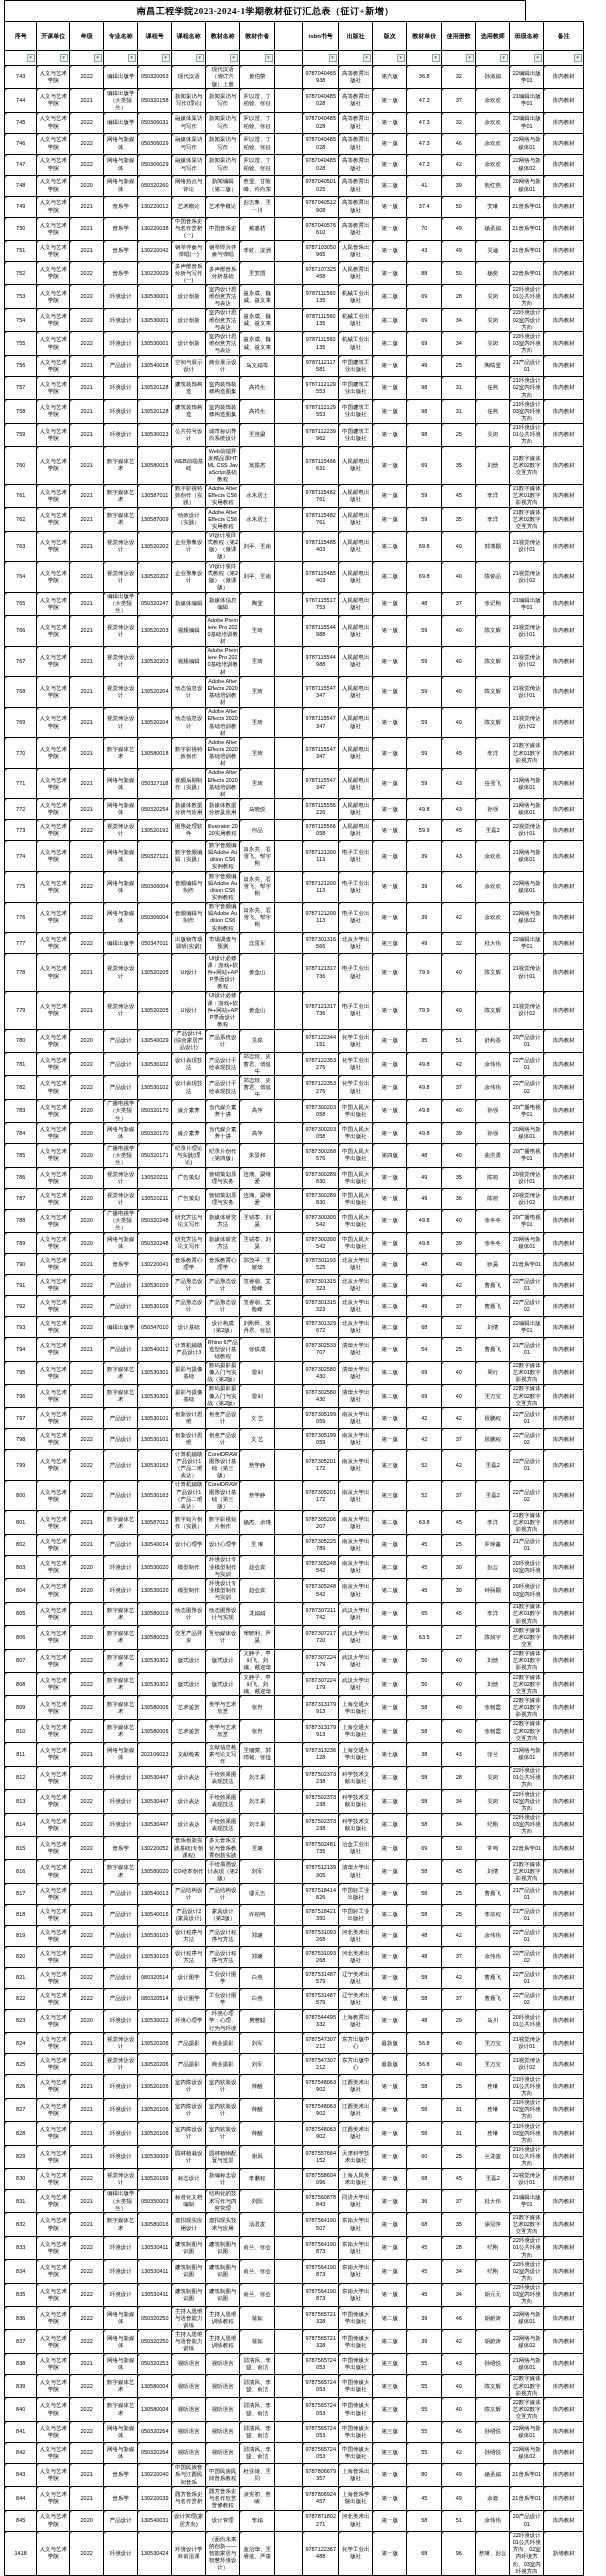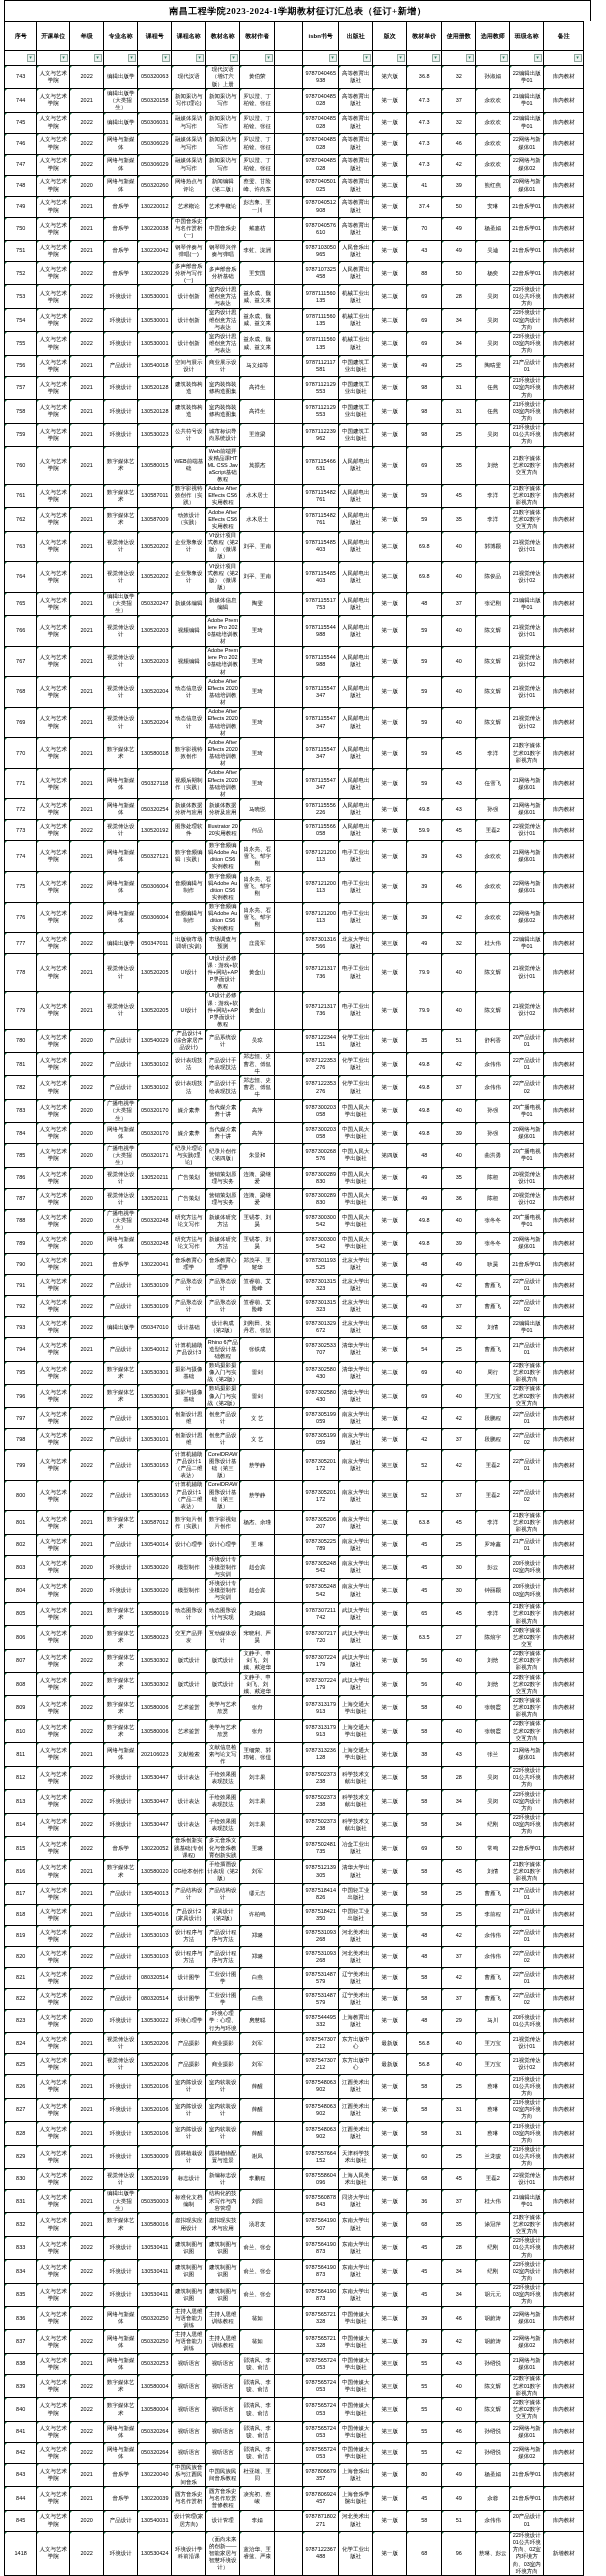--- a/index.html
+++ b/index.html
@@ -1,18 +1,18 @@
 <!DOCTYPE html>
 <html style="font-size:8.4px"><head>
 <meta charset="utf-8">
 <style>
   html,body{margin:0;padding:0;background:#ffffff;}
   body{width:606px;font-family:"Liberation Sans","DejaVu Sans",sans-serif;color:#000;}
   .sheet{margin-left:4.2px;width:578px;}
-  .title-bar{box-sizing:border-box;width:587px;height:21px;border:0.5px solid #000;border-bottom:none;
+  .title-bar{box-sizing:border-box;width:522px;height:21px;border:0.5px solid #000;border-bottom:none;
     display:flex;align-items:center;justify-content:center;
     font-family:"Liberation Serif","DejaVu Serif",serif;font-weight:bold;font-size:9px;letter-spacing:0.5px;}
   table{border-collapse:collapse;table-layout:fixed;width:578px;}
   th,td{border:0.5px solid #000;text-align:center;vertical-align:middle;padding:0.5px 1.1px;word-break:break-all;}
   thead th{font-size:6px;font-weight:bold;height:27px;background:#fff;}
   tr.filter-row td{height:11.6px;border-top:0.5px solid #000;padding:1.1px 1.6px;}
   .fbtn{float:right;width:8px;height:7.4px;box-sizing:border-box;background:#eef3f0;border:0.5px solid #93a8a0;
     display:flex;align-items:center;justify-content:center;font-size:4.2px;line-height:1;color:#2c7a5f;cursor:pointer;}
   tbody td{font-size:5.5px;line-height:1.3;position:relative;height:19px;background:#fff;}
   tbody td.mk::before{content:"";position:absolute;top:0;left:0;width:0;height:0;

